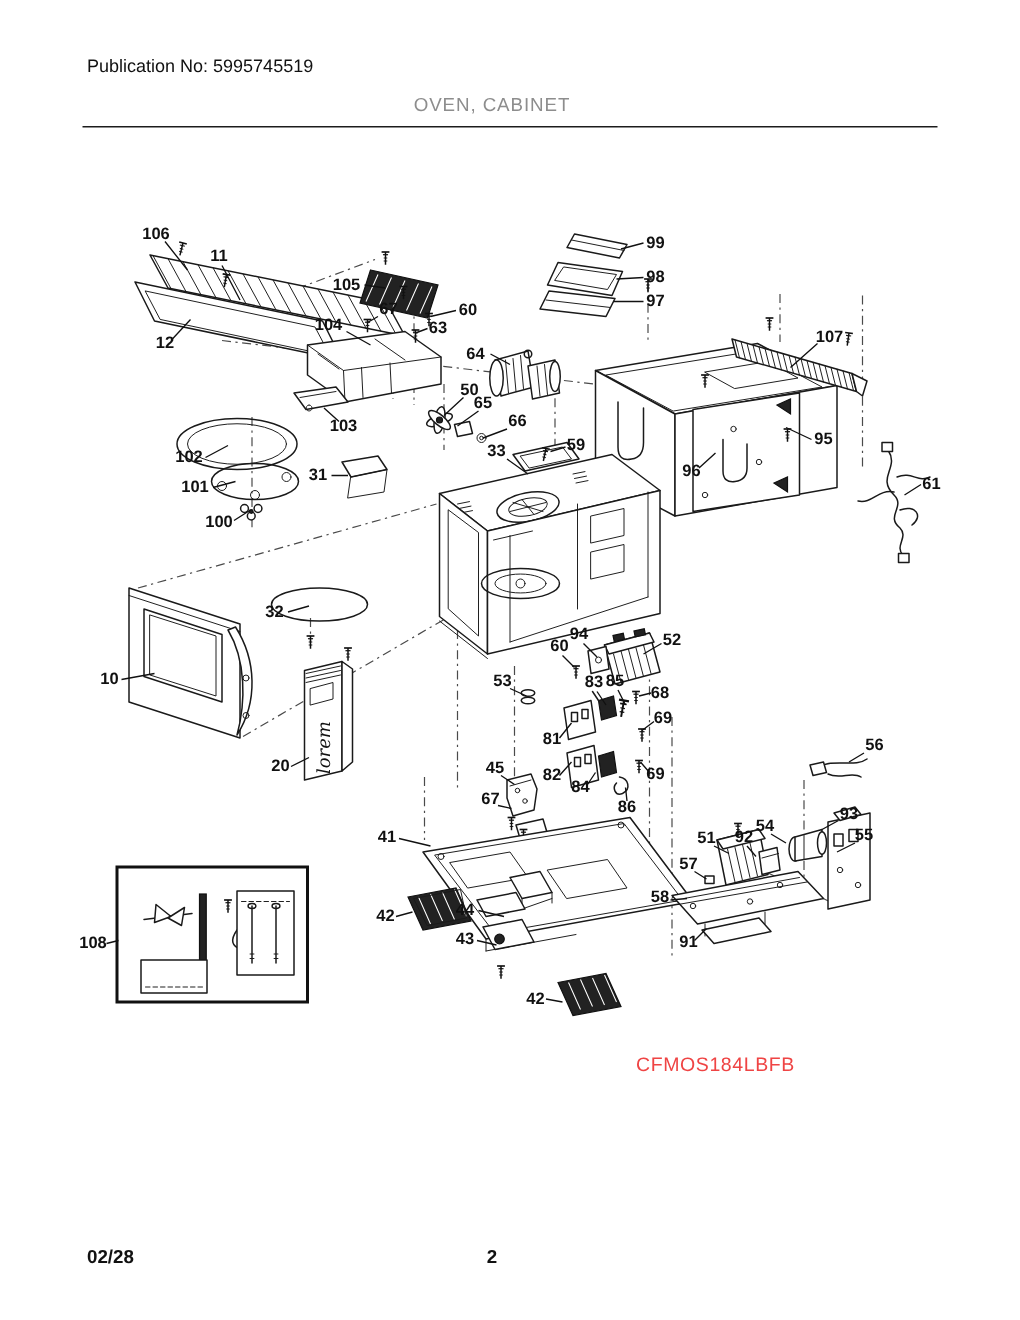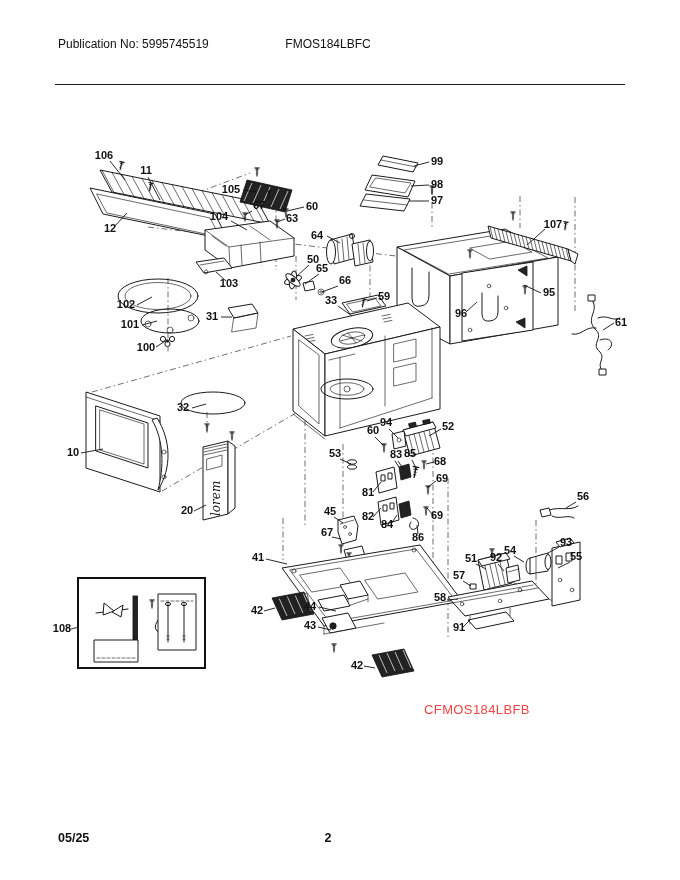--- a/index.html
+++ b/index.html
@@ -22,21 +22,21 @@
   .ldr{stroke:#111;stroke-width:.9;fill:none;}
   .plabel{font:bold 11px "Liberation Sans",sans-serif;fill:#111;text-anchor:middle;}
   .lorem{font:italic 12px "DejaVu Serif",serif;fill:#111;}
 </style>
 </head>
 <body>
 
 <div class="page">
 
   <div class="hdr-pub">Publication No: 5995745519</div>
-  <div class="hdr-model">FMOS184LBFC</div>
+  <div class="hdr-section">OVEN, CABINET</div>
   <div class="hdr-rule"></div>
 
   <svg width="680" height="880" viewBox="0 0 680 880">
     <defs>
       <g id="scrw">
         <line x1="-2.6" y1="0" x2="2.6" y2="0" stroke="#111" stroke-width="1.1"></line>
         <line x1="-1.7" y1="1.8" x2="1.7" y2="1.8" stroke="#111" stroke-width=".8"></line>
         <line x1="0" y1="0" x2="0" y2="8.5" stroke="#111" stroke-width="1"></line>
         <line x1="-1.2" y1="4" x2="1.2" y2="4" stroke="#111" stroke-width=".6"></line>
         <line x1="-1.2" y1="6" x2="1.2" y2="6" stroke="#111" stroke-width=".6"></line>
@@ -392,15 +392,15 @@
         <text x="583" y="500" class="plabel">56</text>
         <text x="576" y="560" class="plabel">55</text>
         <text x="459" y="579" class="plabel">57</text>
         <text x="440" y="601" class="plabel">58</text>
         <text x="459" y="631" class="plabel">91</text>
         <text x="62" y="632" class="plabel">108</text>
       </g>
   </svg>
 
   <div class="code">CFMOS184LBFB</div>
-  <div class="ftr-date">05/25</div>
+  <div class="ftr-date">02/28</div>
   <div class="ftr-page">2</div>
 </div>
 
 </body></html>

